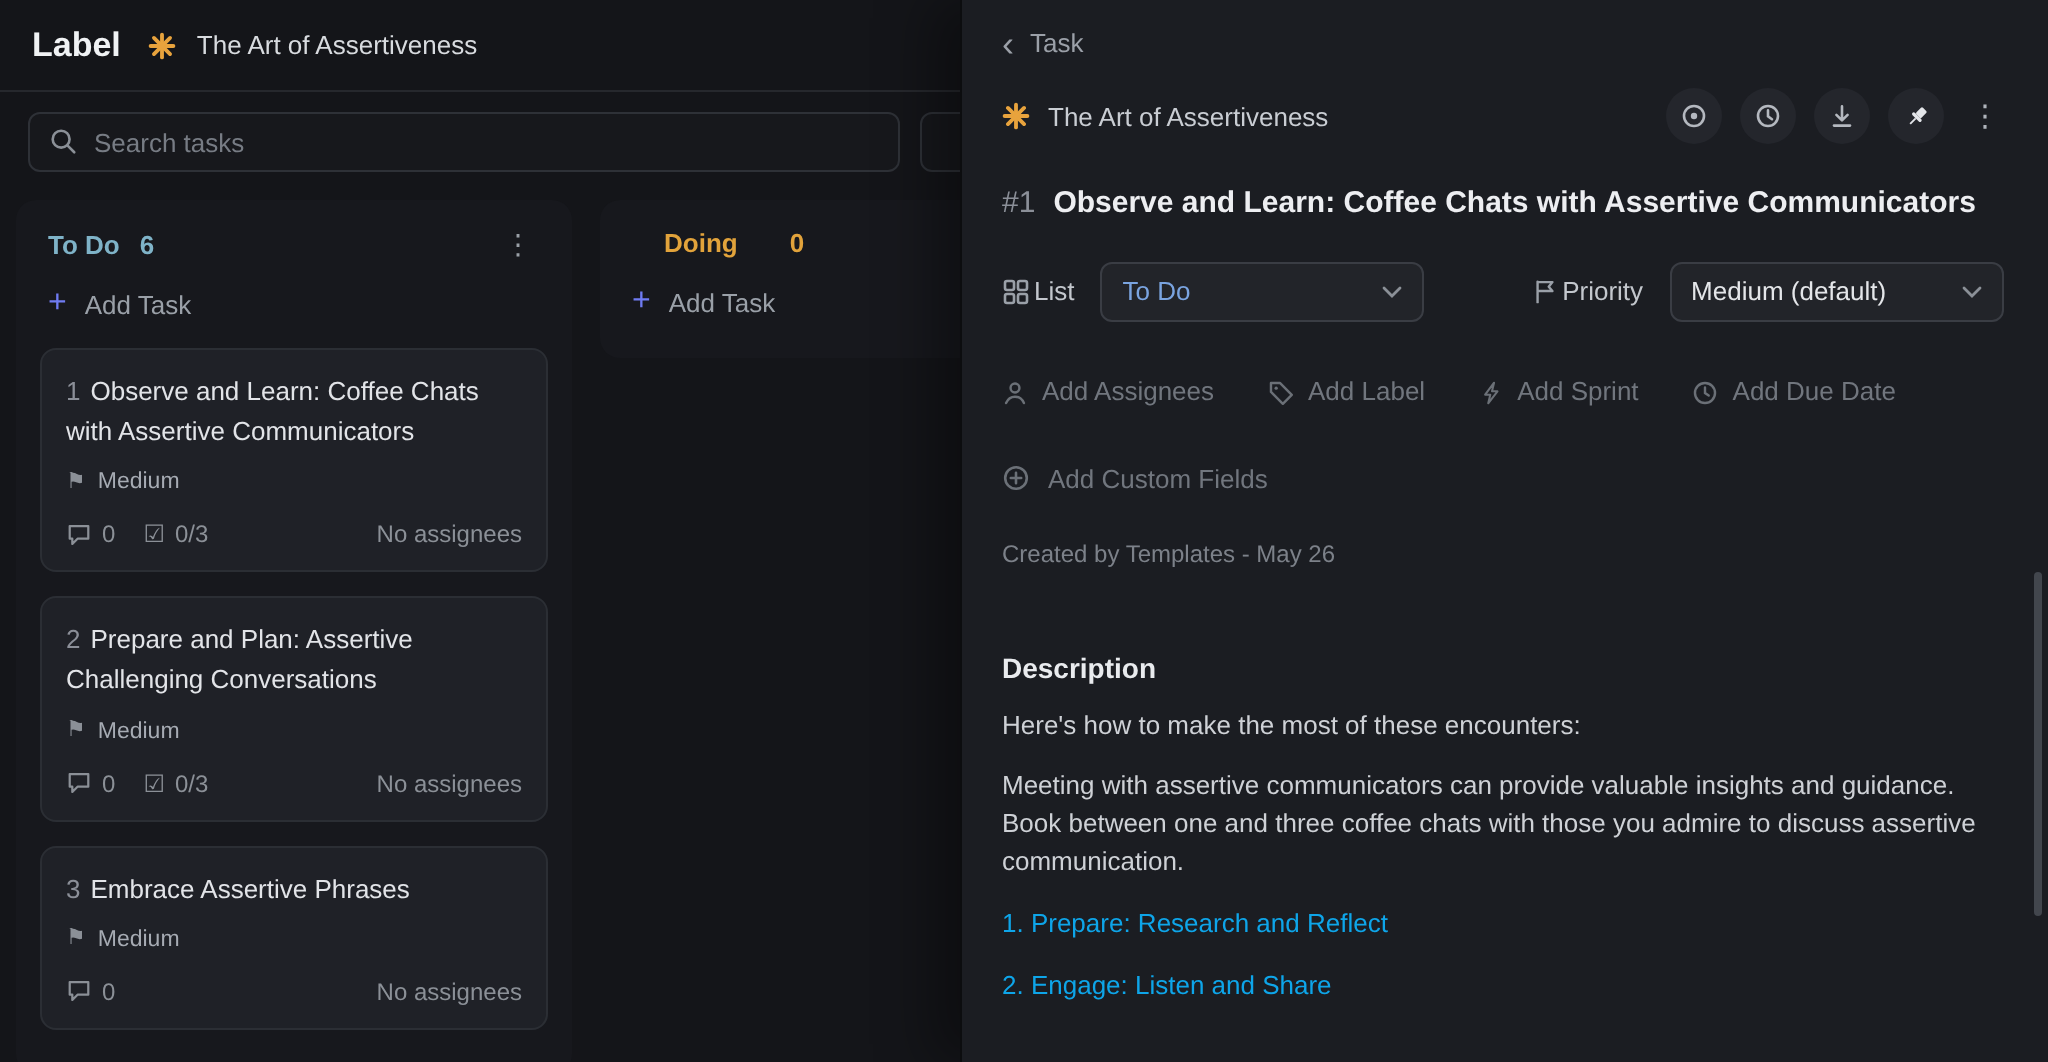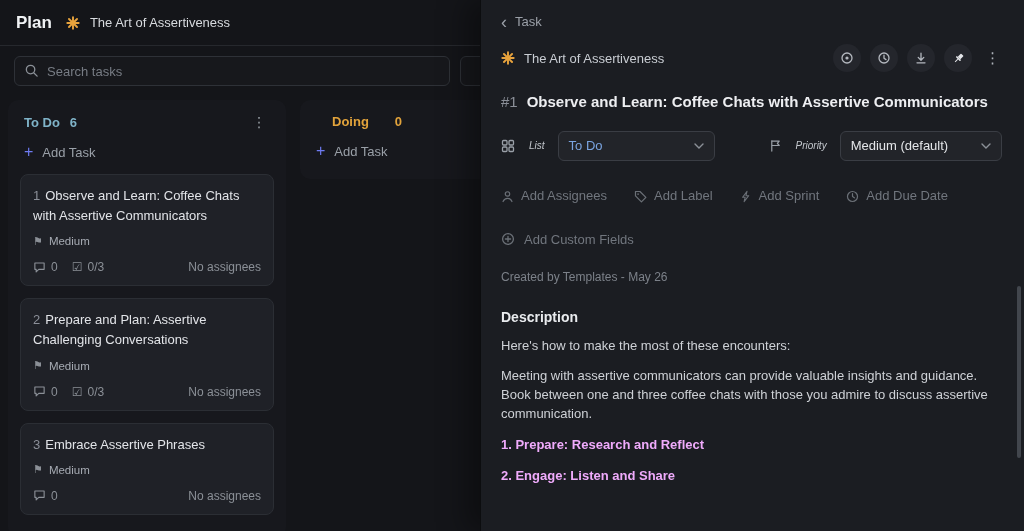--- a/index.html
+++ b/index.html
@@ -50,55 +50,55 @@
   .proj-name { font-size:13px; color:#c9cdd3; }
   .icon-btns { margin-left:auto; display:flex; align-items:center; gap:9px; }
   .circle-btn { width:28px; height:28px; border-radius:50%; background:#24262c; display:flex; align-items:center; justify-content:center; color:#b4b8bf; cursor:pointer; }
   .circle-btn.pin { color:#e3e5e9; }
   .kebab-btn { color:#aeb3ba; font-size:15px; padding:0 2px 0 4px; cursor:pointer; }
 
   .task-title-row { margin-top:20px; display:flex; gap:9px; font-size:15px; font-weight:600; color:#edeef1; line-height:1.3; }
   .task-id { color:#8b8f98; font-weight:400; }
 
   .fields-row { margin-top:19px; display:flex; align-items:center; }
-  .field-label { display:flex; align-items:center; gap:14px; font-size:10px; color:#c3c7cd;font-style:italic; }
+  .field-label { display:flex; align-items:center; gap:2px; font-size:13px; color:#c3c7cd; }
   .field-label .f-icon { color:#9aa0a8; display:flex; }
   .select { display:flex; align-items:center; justify-content:space-between; height:30px; background:#222429; border:1px solid #3a3d44; border-radius:6px; padding:0 10px; font-size:13px; margin-left:13px; cursor:pointer; }
   .select-list { width:172px; }
   .select-priority { width:178px; }
   .select .chev { color:#8b9097; display:flex; }
   .val-blue { color:#7aa4e0; }
   .val-white { color:#e4e6e9; }
   .gap-mid { margin-left:54px; }
 
   .quickadd-row { margin-top:27px; display:flex; align-items:center; gap:27px; font-size:13px; color:#71767e; }
   .qa-item { display:flex; align-items:flex-end; gap:7px; cursor:pointer; }
   .qa-item .q-icon { display:flex; color:#6b7077; }
 
   .customfields-row { margin-top:29px; display:flex; align-items:center; gap:9px; font-size:13px; color:#71767e; cursor:pointer; width:max-content; }
   .created-row { margin-top:23px; font-size:12px; color:#7c8189; }
 
-  .desc-heading { margin-top:25px; font-size:14px; font-weight:700; color:#e9ebee; }
+  .desc-heading { margin-top:42px; font-size:14px; font-weight:700; color:#e9ebee; }
   .desc p { font-size:13px; color:#ced1d6; line-height:1.45; margin-top:12px; }
-  .desc p.bold { font-weight:700; color:#f0abfc; margin-bottom:0; }
+  .desc p.bold { font-weight:400; color:#0ea5e9; margin-bottom:0; }
   .desc p.after-head { margin-top:3px; }
 
   .scroll-thumb { position:absolute; right:3px; top:286px; width:4px; height:172px; background:#42464d; border-radius:2px; }
 
   svg { display:block; }
 </style>
 </head>
 <body>
 
 <div class="app">
 
   <section class="board">
 
     <header class="board-topbar">
-      <h1>Plan</h1>
+      <h1>Label</h1>
       <span class="star-icon">
         <svg viewBox="0 0 16 16" width="14" height="14">
             <g stroke="currentColor" stroke-width="2.2" stroke-linecap="round">
               <line x1="8" y1="1.5" x2="8" y2="14.5"></line>
               <line x1="1.5" y1="8" x2="14.5" y2="8"></line>
               <line x1="3.4" y1="3.4" x2="12.6" y2="12.6"></line>
               <line x1="12.6" y1="3.4" x2="3.4" y2="12.6"></line>
             </g>
           </svg>
       </span>

